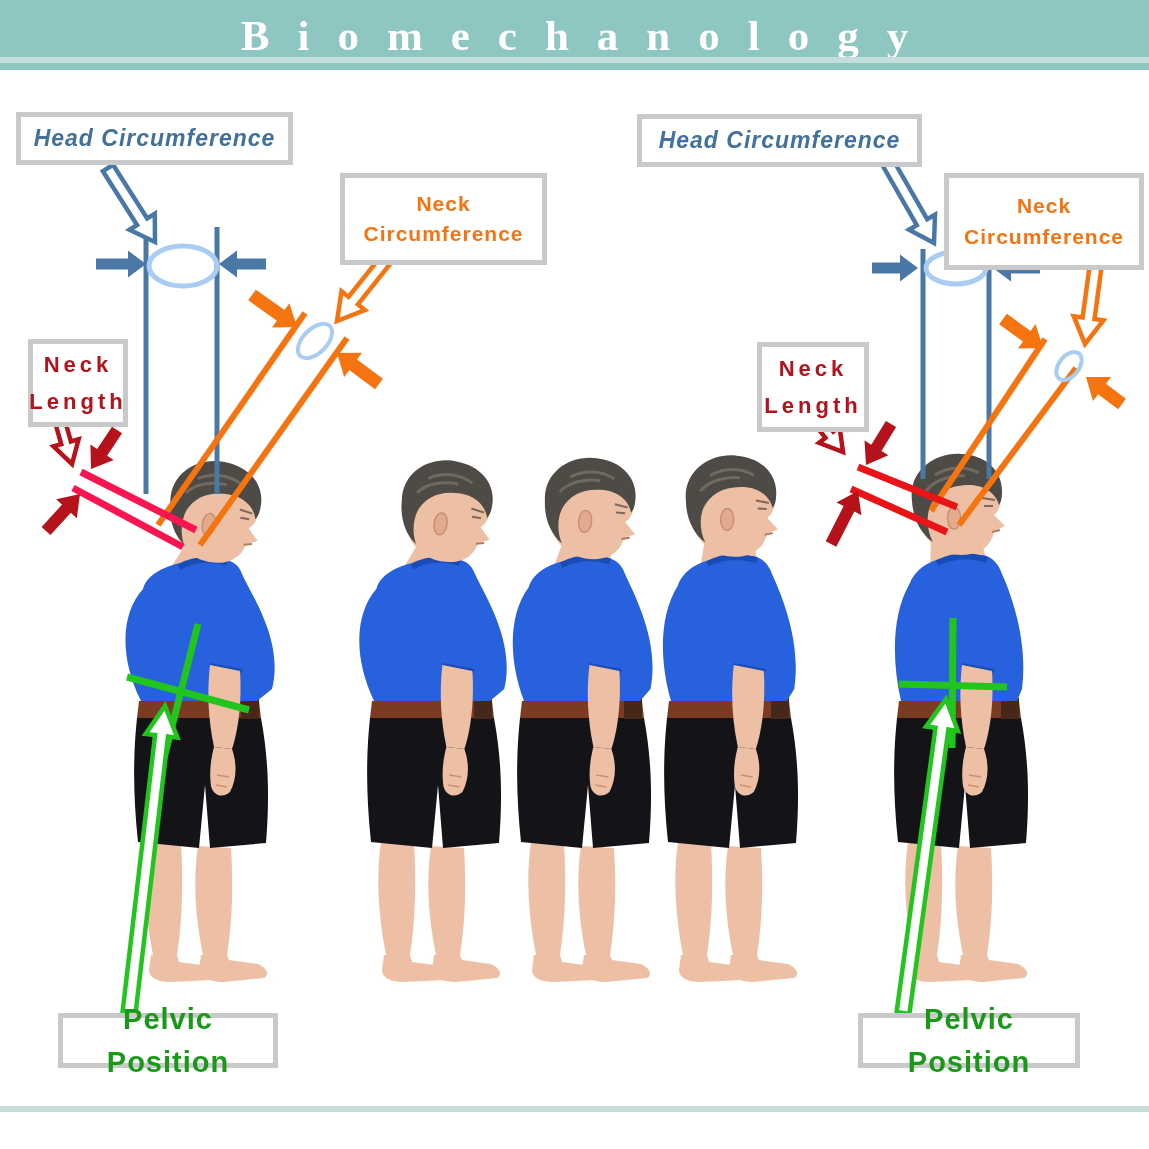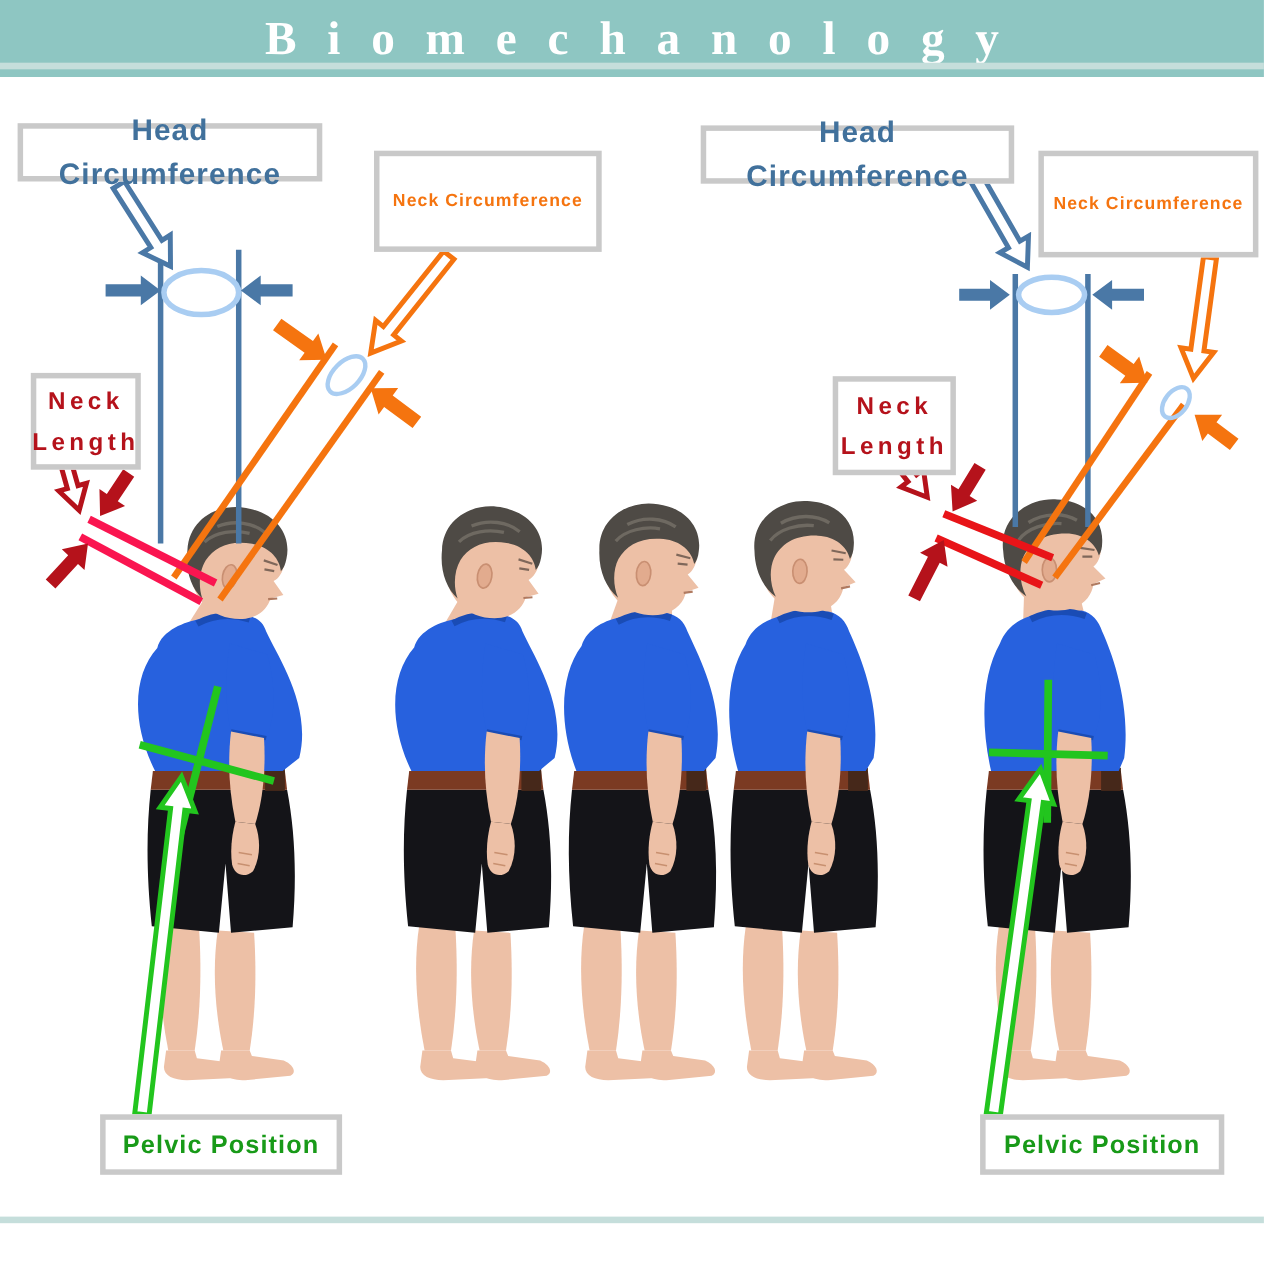--- a/index.html
+++ b/index.html
@@ -40,24 +40,24 @@
   .figure{position:absolute;top:443px;width:220px;height:545px;z-index:1;}
   .figure svg{overflow:visible;display:block;}
   
   #overlay-svg{position:absolute;left:0;top:0;z-index:2;pointer-events:none;}
   
   .label-box{
     position:absolute;background:#ffffff;border:5px solid var(--box-border,#c9c9c9);
     display:flex;align-items:center;justify-content:center;text-align:center;
     font-weight:bold;z-index:3;box-sizing:border-box;line-height:1.45;
   }
-  .lbl-head{color:var(--steel-blue-text,#41719c);font-size:27px;letter-spacing:1px;}
-  .lbl-neckc{color:var(--orange,#f5740f);font-size:16px;letter-spacing:1px;}
+  .lbl-head{color:var(--steel-blue-text,#41719c);font-size:23px;letter-spacing:1px;font-style:italic;}
+  .lbl-neckc{color:var(--orange,#f5740f);font-size:21px;letter-spacing:1px;margin-top:36px;}
   .lbl-neckl{color:var(--dark-red,#b5121b);font-size:22px;letter-spacing:4px;line-height:1.7;margin-top:42px;}
-  .lbl-pelvic{color:var(--green-text,#189a18);font-size:23px;letter-spacing:1px;margin-left:33px;}
+  .lbl-pelvic{color:var(--green-text,#189a18);font-size:29px;letter-spacing:1px;}
 </style>
 </head>
 <body>
 
 <div class="canvas">
 
   <div class="banner-top">
     <span class="title-text">Biomechanology</span>
   </div>
   <div class="banner-top-edge"></div>

